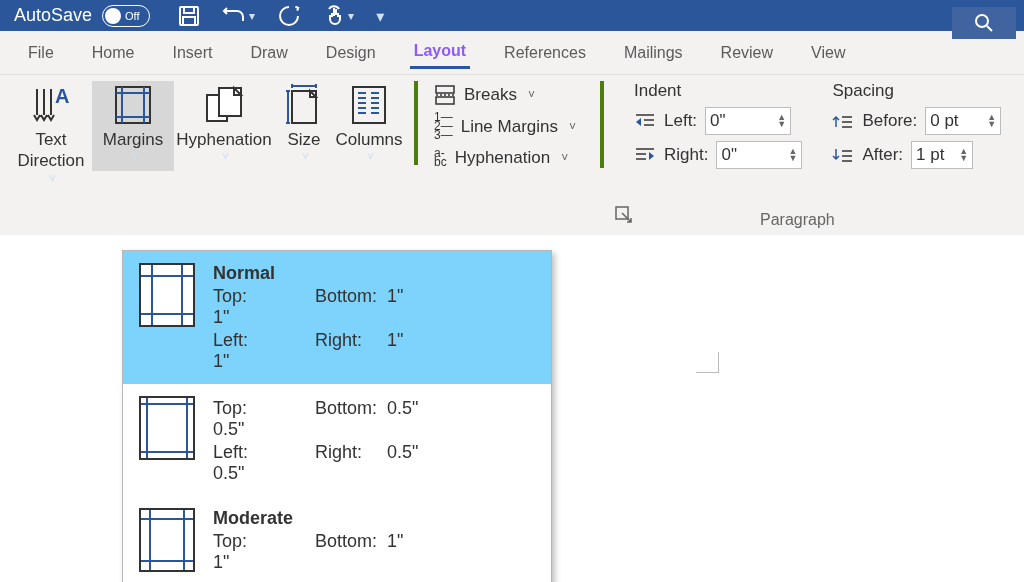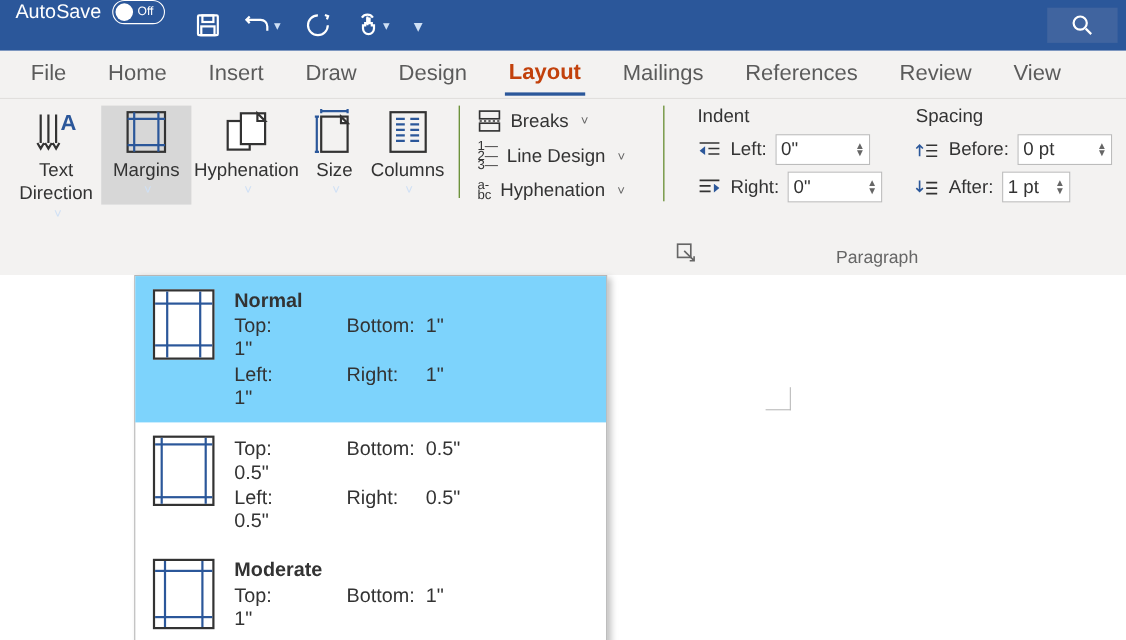--- a/index.html
+++ b/index.html
@@ -1,43 +1,43 @@
 <!DOCTYPE html>
 <html><head>
 <meta charset="utf-8">
 <style>
   * { box-sizing: border-box; margin: 0; padding: 0; }
   body { font-family: "Segoe UI", Arial, sans-serif; font-size: 16px; color: #333; background: #fff; width: 1024px; height: 582px; overflow: hidden; }
 
   
-  .titlebar { background: #2b579a; height: 46px; display: flex; padding: 0 14px; color: #fff; position: relative; }
+  .titlebar { background: #2b579a; height: 31px; display: flex; align-items: center; padding: 0 14px; color: #fff; position: relative; }
   .autosave-label { font-size: 18px; margin-right: 10px; }
   .autosave-toggle { width: 48px; height: 22px; border: 1px solid #fff; border-radius: 12px; display: flex; align-items: center; padding: 0 2px; }
   .autosave-knob { width: 16px; height: 16px; border-radius: 50%; background: #fff; }
   .autosave-off { color: #fff; font-size: 11px; margin-left: 4px; }
   .qa-icons { display: flex; gap: 22px; margin-left: 28px; align-items: center; }
   .qa-icons svg, .qa-icons .chev { stroke:#fff; fill:none; }
   .chev-down { font-size: 12px; color:#cfe0f5; margin-left:3px; }
   .customize-chev { position:relative; top:1px; }
   .search-box { position: absolute; right:8px; top:7px; width:64px; height:32px; background:#40649f; display:flex; align-items:center; justify-content:center; }
 
   
-  .tabs { display:flex; gap:30px; padding:0 24px; height:44px; align-items:center; background:#f3f2f1; border-bottom:1px solid #e1dfdd; font-size:20px; color:#5b5b5b; }
+  .tabs { display:flex; gap:30px; padding:0 24px; height:44px; align-items:center; background:#f3f2f1; border-bottom:1px solid #e1dfdd; font-size:16px; color:#5b5b5b; }
   .tab { cursor:pointer; padding:6px 4px; }
-  .tab.active { color:#c2410c; border-bottom:3px solid #2b579a; font-weight:600; }
+  .tab.active { color:#8b5cf6; border-bottom:3px solid #2b579a; font-weight:600; }
 
   
   .ribbon { background:#f3f2f1; display:flex; align-items:flex-start; padding:6px 10px 26px 10px; height:160px; position:relative; }
   .big-btn { display:flex; flex-direction:column; align-items:center; justify-content:flex-start; width:82px; text-align:center; font-size:17px; color:#333; line-height:1.25; padding-top:2px; }
   .big-btn .icon-slot { width:48px; height:44px; display:flex; align-items:center; justify-content:center; margin-bottom:2px; }
   .margins-btn { background:#d7d7d7; width:82px; padding-top:2px; padding-bottom:6px; }
   .small-list { display:flex; flex-direction:column; gap:8px; margin-left:6px; font-size:17px; padding-top:4px; }
   .small-list-item { display:flex; align-items:center; gap:8px; }
   .small-list-item .chev-down{ color:#666; }
-  .divider-after { border-right:1px solid #4d7c0f; padding-right:10px; margin-right:10px; }
+  .divider-after { border-right:4px solid #4d7c0f; padding-right:10px; margin-right:10px; }
   .indent-group { display:flex; flex-direction:column; gap:6px; padding-left:14px; font-size:17px; }
   .hdr { font-size:17px; color:#333; }
   .row { display:flex; align-items:center; gap:8px; }
   .spin { width:86px; height:28px; border:1px solid #bcbcbc; background:#fff; display:flex; align-items:center; justify-content:space-between; padding:0 4px; }
   .spin-btns { display:flex; flex-direction:column; line-height:7px; font-size:9px; color:#666; }
   .para-label { position:absolute; left:760px; bottom:6px; font-size:16px; color:#666; }
 
   
   .dropdown { position:absolute; top:250px; left:122px; width:430px; background:#fff; border:1px solid #b6b6b6; box-shadow:3px 3px 6px rgba(0,0,0,.25); }
   .dd-item { display:flex; align-items:flex-start; gap:18px; padding:12px 16px; }
@@ -105,22 +105,22 @@
   </div>
 </div>
 
 <div class="tabs" id="tabs">
     <span class="tab">File</span>
     <span class="tab">Home</span>
     <span class="tab">Insert</span>
     <span class="tab">Draw</span>
     <span class="tab">Design</span>
     <span class="tab active">Layout</span>
+    <span class="tab">References</span>
     <span class="tab">Mailings</span>
-    <span class="tab">References</span>
     <span class="tab">Review</span>
     <span class="tab">View</span>
   </div>
 
 <div class="ribbon">
 
   <div class="big-btn">
     <div class="icon-slot">
       <svg width="40" height="40" stroke="#333" stroke-width="2" fill="none">
           <path d="M6 4 v26 M13 4 v26 M20 4 v26"></path>
@@ -202,21 +202,21 @@
       <svg width="22" height="20" stroke="#333" stroke-width="1.5" fill="none">
           <rect x="2" y="1" width="18" height="7"></rect>
           <rect x="2" y="12" width="18" height="7"></rect>
           <line x1="2" y1="10" x2="20" y2="10" stroke-dasharray="2 2"></line>
         </svg>
       <span>Breaks</span>
         <span class="chev-down">˅</span>
     </div>
     <div class="small-list-item">
       <span style="font-size:12px;line-height:9px;color:#333">1—<br>2—<br>3—</span>
-      <span>Line Design</span>
+      <span>Line Margins</span>
         <span class="chev-down">˅</span>
     </div>
     <div class="small-list-item">
       <span style="font-size:12px;line-height:9px;color:#333">a-<br>bc</span>
       <span>Hyphenation</span>
         <span class="chev-down">˅</span>
     </div>
   </div>
 
   <svg width="20" height="20" stroke="#666" stroke-width="1.5" fill="none" style="position:absolute; left:614px; bottom:10px">
@@ -258,21 +258,21 @@
     <div class="indent-group">
       <span class="hdr">Spacing</span>
       <div class="row">
         <svg width="22" height="18" stroke="#333" stroke-width="1.5" fill="none">
             <path d="M4 15 v-10 M1 8 l3-3 l3 3" stroke="#2b579a"></path>
             <line x1="10" y1="5" x2="20" y2="5"></line>
             <line x1="10" y1="10" x2="20" y2="10"></line>
             <line x1="10" y1="15" x2="20" y2="15"></line>
           </svg>
         <span>Before:</span>
-        <div class="spin" style="width:86px">
+        <div class="spin" style="width:76px">
             <span>0 pt</span>
             <span class="spin-btns">▲<br>▼</span>
           </div>
       </div>
       <div class="row">
         <svg width="22" height="18" stroke="#333" stroke-width="1.5" fill="none">
             <path d="M4 3 v10 M1 10 l3 3 l3 -3" stroke="#2b579a"></path>
             <line x1="10" y1="5" x2="20" y2="5"></line>
             <line x1="10" y1="10" x2="20" y2="10"></line>
             <line x1="10" y1="15" x2="20" y2="15"></line>

